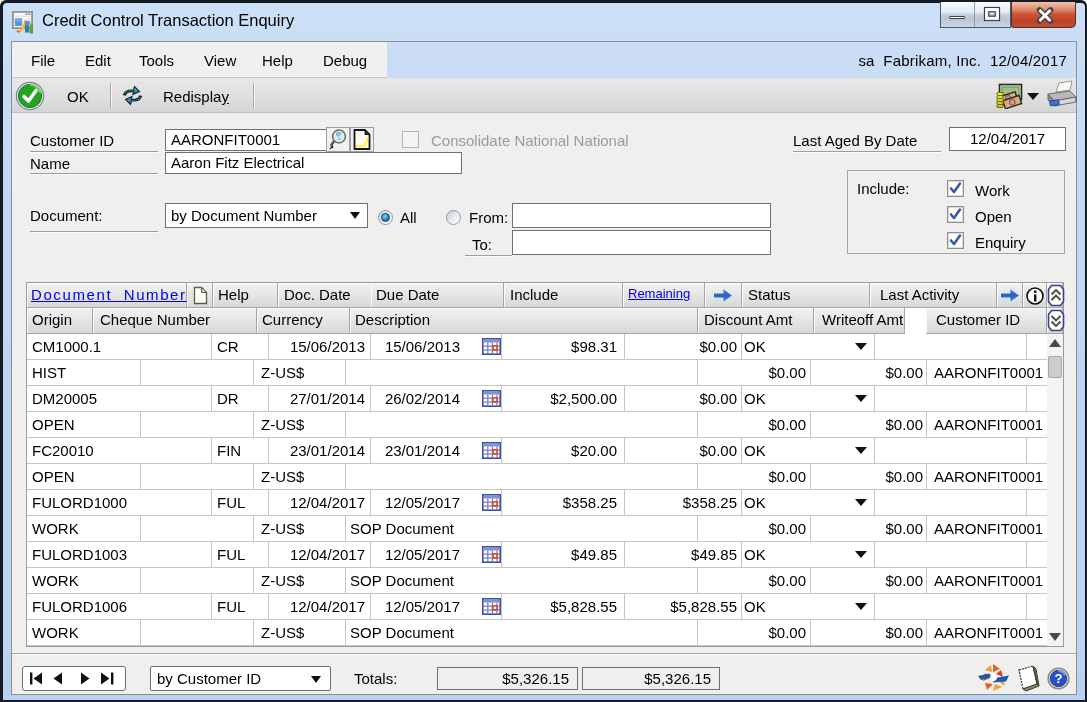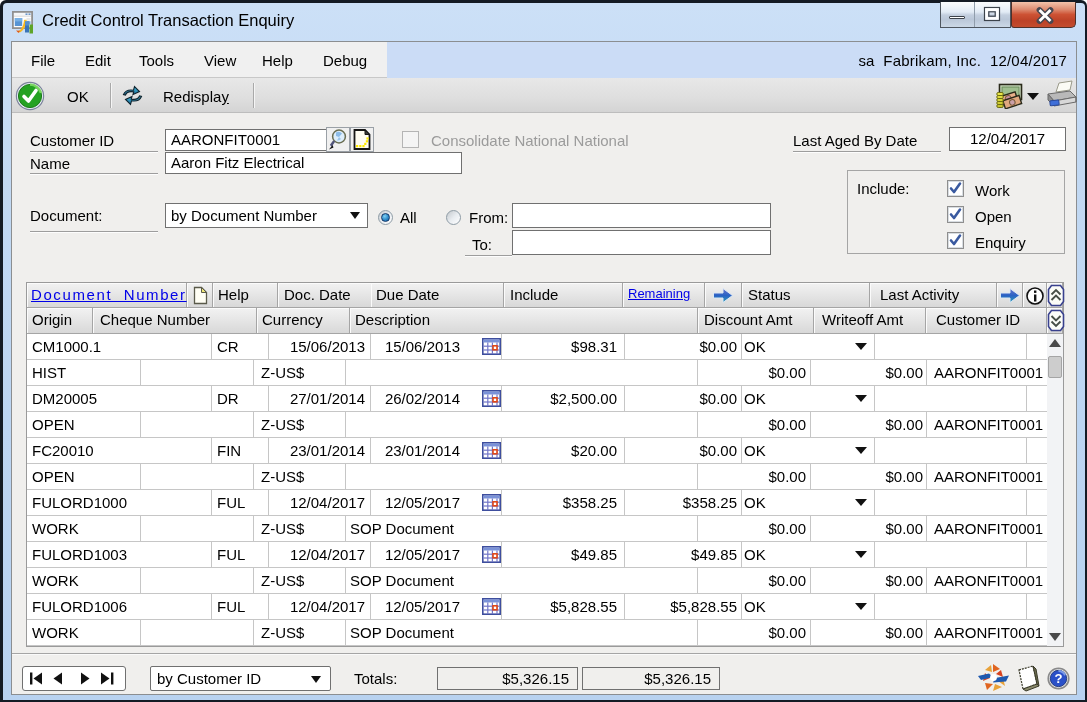--- a/index.html
+++ b/index.html
@@ -255,21 +255,21 @@
   </div>
 <div class="ab" style="left:257px;top:308px;width:93px;height:26px;background:linear-gradient(180deg,#f2f2f2 0%,#e4e4e4 55%,#d8d8d8 100%);border-right:1px solid #a5a5a5;border-bottom:1px solid #a5a5a5;box-shadow:inset 1px 1px 0 #fbfbfb;">
     <span class="lbl" style="left:5px;top:3px">Currency</span>
   </div>
 <div class="ab" style="left:350px;top:308px;width:348px;height:26px;background:linear-gradient(180deg,#f2f2f2 0%,#e4e4e4 55%,#d8d8d8 100%);border-right:1px solid #a5a5a5;border-bottom:1px solid #a5a5a5;box-shadow:inset 1px 1px 0 #fbfbfb;">
     <span class="lbl" style="left:5px;top:3px">Description</span>
   </div>
 <div class="ab" style="left:698px;top:308px;width:116px;height:26px;background:linear-gradient(180deg,#f2f2f2 0%,#e4e4e4 55%,#d8d8d8 100%);border-right:1px solid #a5a5a5;border-bottom:1px solid #a5a5a5;box-shadow:inset 1px 1px 0 #fbfbfb;">
     <span class="lbl" style="left:6px;top:3px">Discount Amt</span>
   </div>
-<div class="ab" style="left:814px;top:308px;width:112px;height:26px;background:linear-gradient(180deg,#f2f2f2 0%,#e4e4e4 55%,#d8d8d8 100%);border-right:1px solid #a5a5a5;border-bottom:1px solid #a5a5a5;box-shadow:inset 1px 1px 0 #fbfbfb;">
+<div class="ab" style="left:814px;top:308px;width:91px;height:26px;background:linear-gradient(180deg,#f2f2f2 0%,#e4e4e4 55%,#d8d8d8 100%);border-right:1px solid #a5a5a5;border-bottom:1px solid #a5a5a5;box-shadow:inset 1px 1px 0 #fbfbfb;">
     <span class="lbl" style="left:8px;top:3px">Writeoff Amt</span>
   </div>
 <div class="ab" style="left:926px;top:308px;width:121px;height:26px;background:linear-gradient(180deg,#f2f2f2 0%,#e4e4e4 55%,#d8d8d8 100%);border-right:1px solid #a5a5a5;border-bottom:1px solid #a5a5a5;box-shadow:inset 1px 1px 0 #fbfbfb;">
     <span class="lbl" style="left:10px;top:3px">Customer ID</span>
   </div>
 <div class="ab" style="left:1047px;top:308px;width:16px;height:26px;background:linear-gradient(180deg,#f2f2f2 0%,#e4e4e4 55%,#d8d8d8 100%);border-right:1px solid #a5a5a5;border-bottom:1px solid #a5a5a5;box-shadow:inset 1px 1px 0 #fbfbfb;">
     <svg style="position:absolute;left:0px;top:1px" width="18" height="23" viewBox="0 0 18 23">
       <path d="M4.5 1.5 L13.5 1.5 L16.5 5.5 L16.5 17.5 L13.5 21.5 L4.5 21.5 L1.5 17.5 L1.5 5.5 Z" fill="#fcfdf8" stroke="#39418e" stroke-width="1.6"></path>
       <path d="M4.5 7 L9 11.5 L13.5 7 M4.5 12.5 L9 17 L13.5 12.5" stroke="#474f47" stroke-width="1.9" fill="none"></path>
     </svg>

